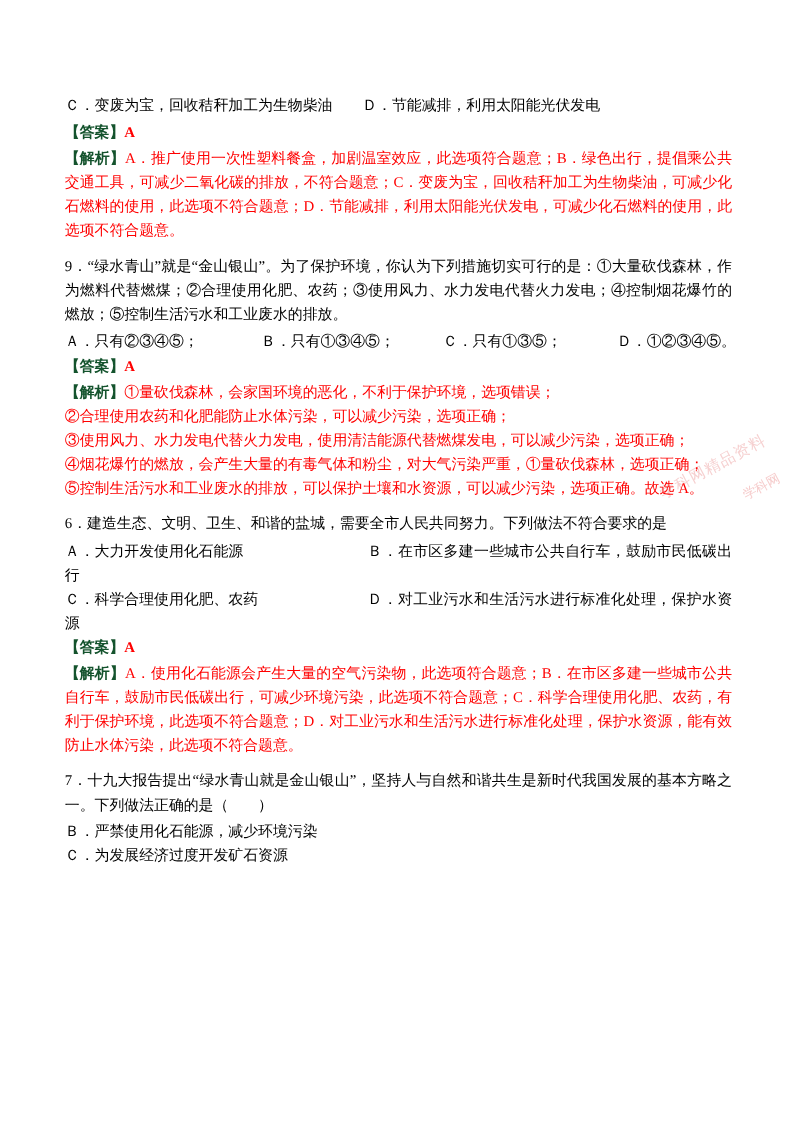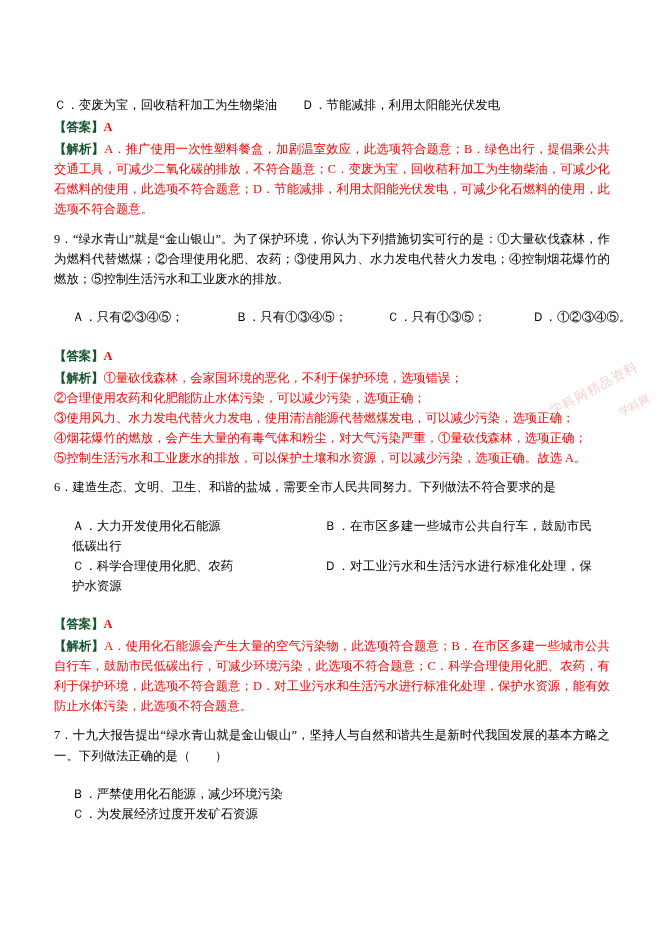--- a/index.html
+++ b/index.html
@@ -18,21 +18,21 @@
   .page {
     position: absolute;
     left: 0; top: 0;
     width: 661px;
     height: 935px;
     padding: 0;
   }
   .content {
     position: absolute;
     left: 54px;
-    top: 95px;
+    top: 78px;
     width: 556px;
   }
   .blk {
     font-size: 12.4px;
     line-height: 1.62;
     margin: 0 0 2px 0;
     text-align: justify;
     word-break: break-all;
   }
   .red {
@@ -46,21 +46,21 @@
     font-weight: bold;
   }
   .ans-letter {
     color: #ff0000;
     font-weight: bold;
   }
   .opts {
     font-size: 12.4px;
     line-height: 1.7;
     color: #000000;
-    margin: 18px;
+    margin: 0;
   }
   .opt-row {
     display: block;
     white-space: nowrap;
   }
   .gap-1 { display: inline-block; width: 52px; }
   .gap-2 { display: inline-block; width: 40px; }
   .gap-3 { display: inline-block; width: 46px; }
   .q-gap { height: 7px; }
   .opt2col span.c1 { display: inline-block; width: 252px; }

